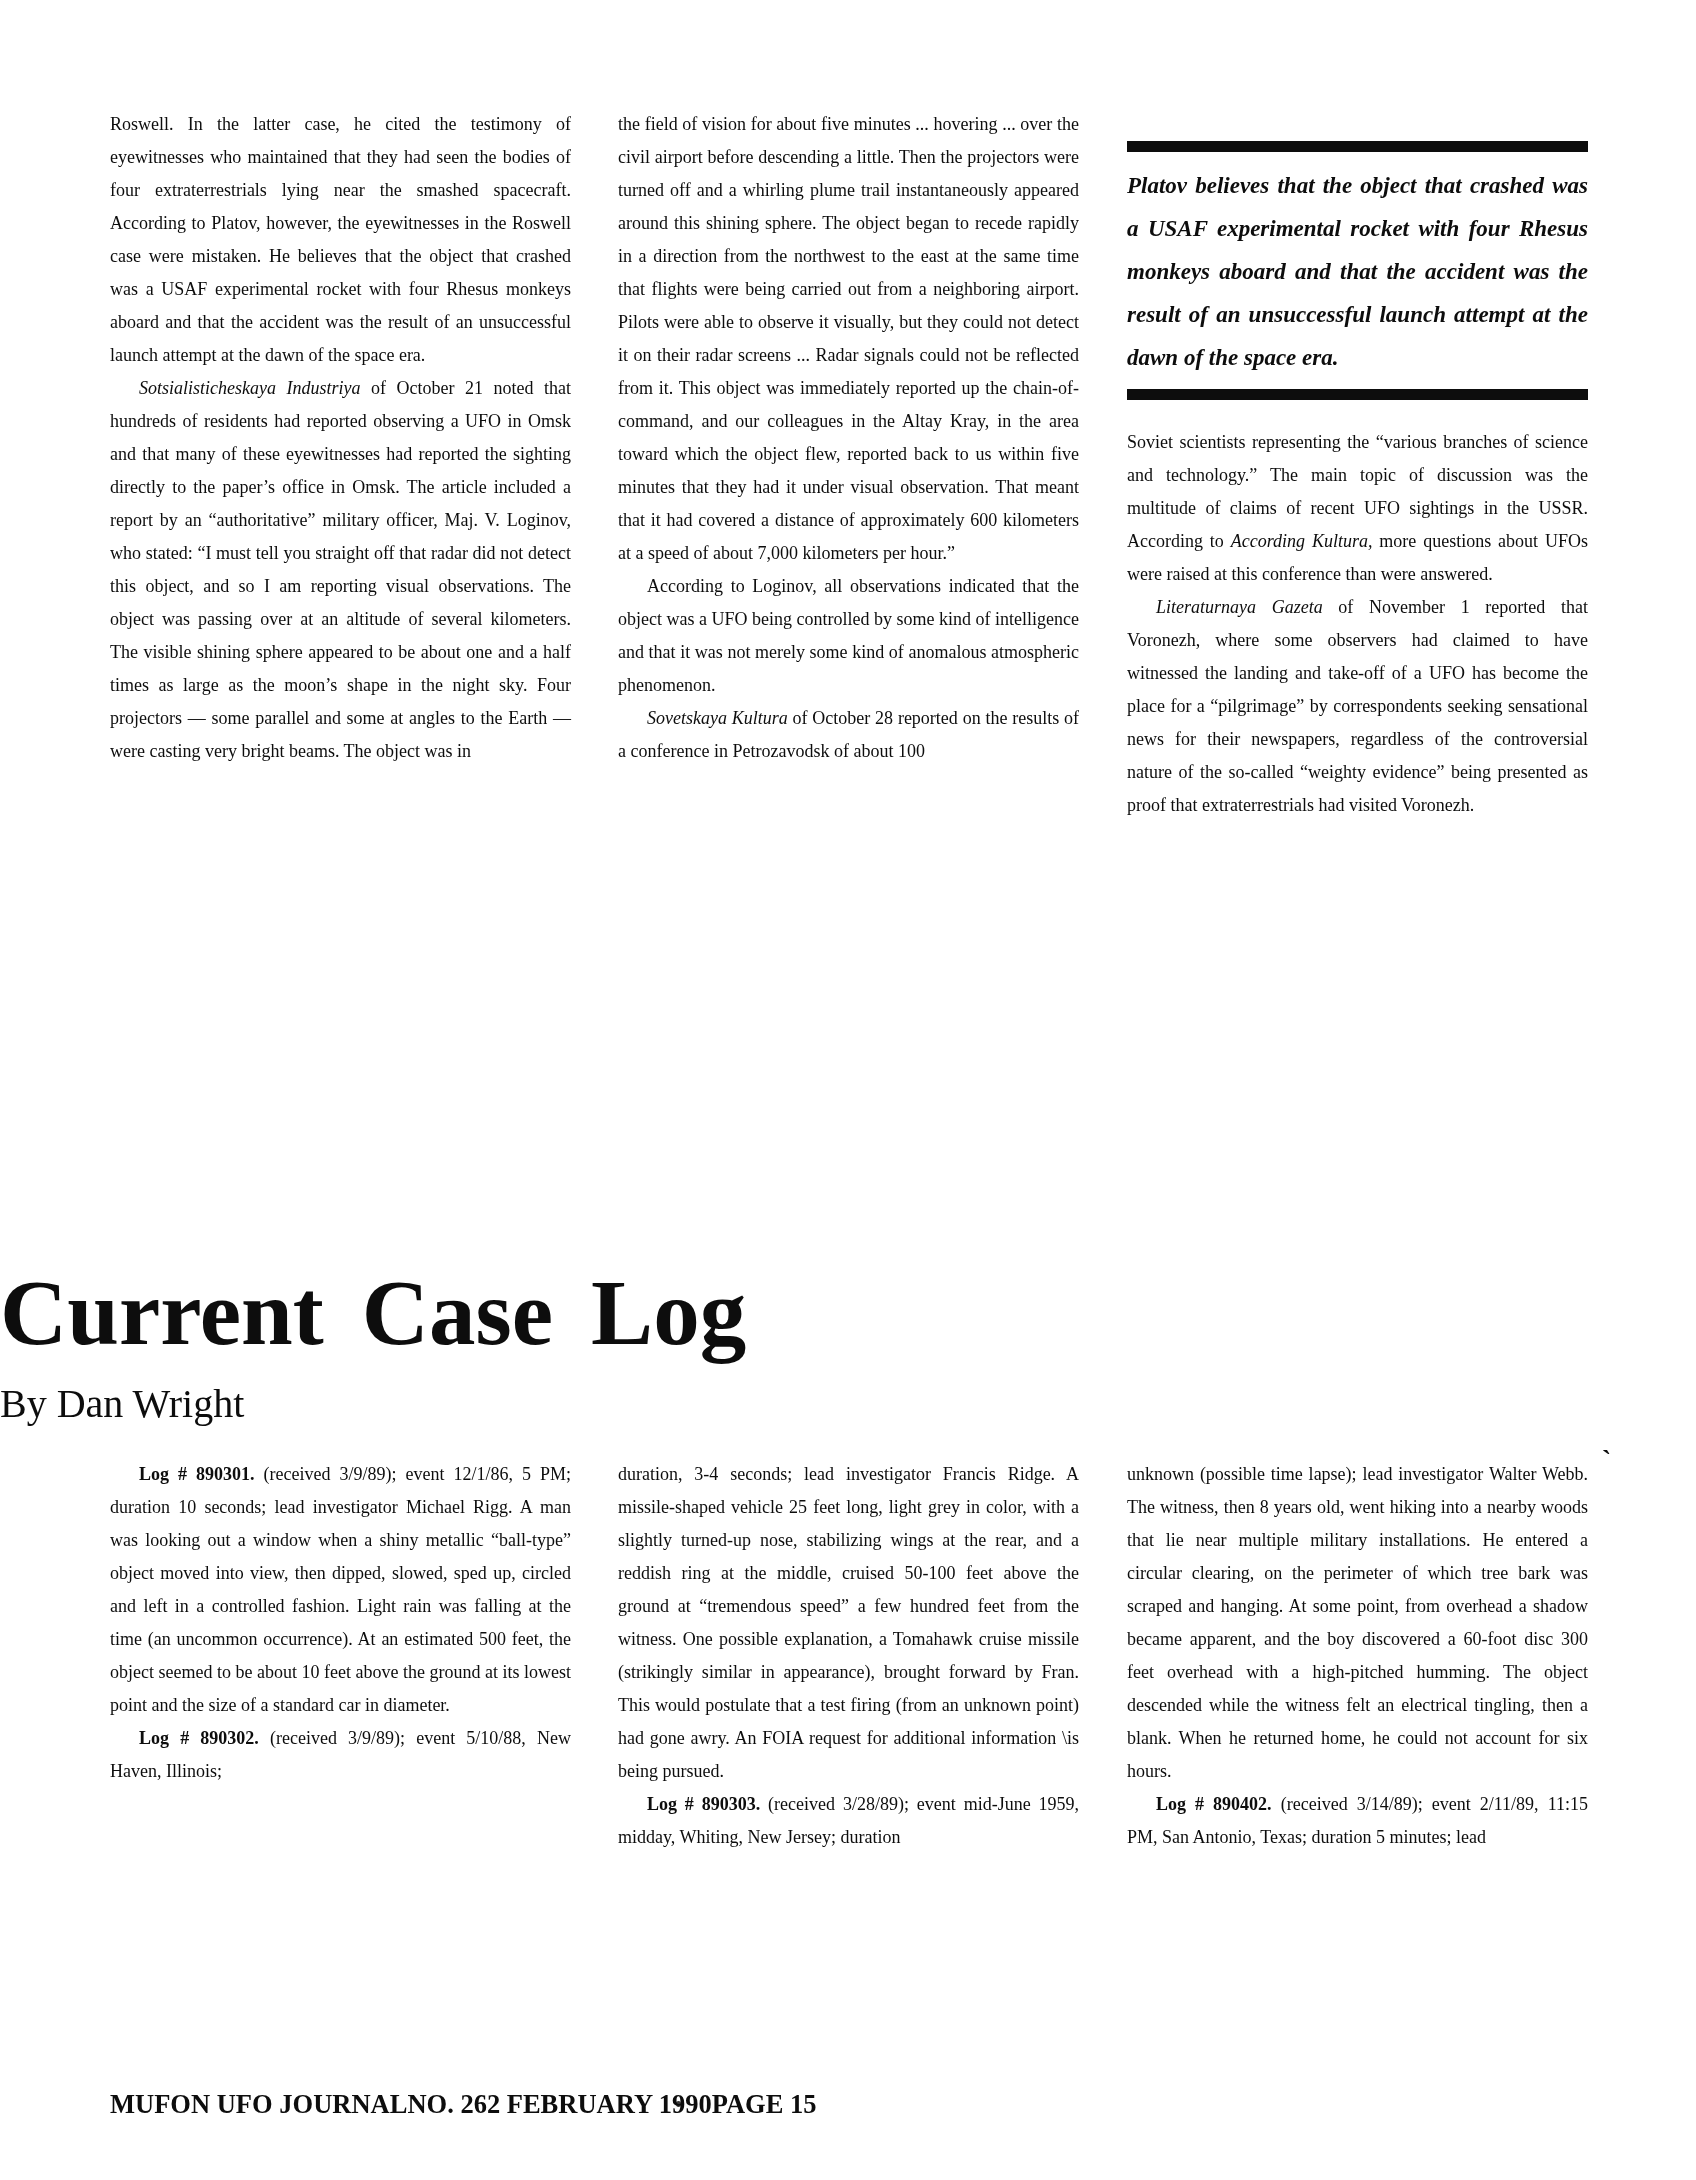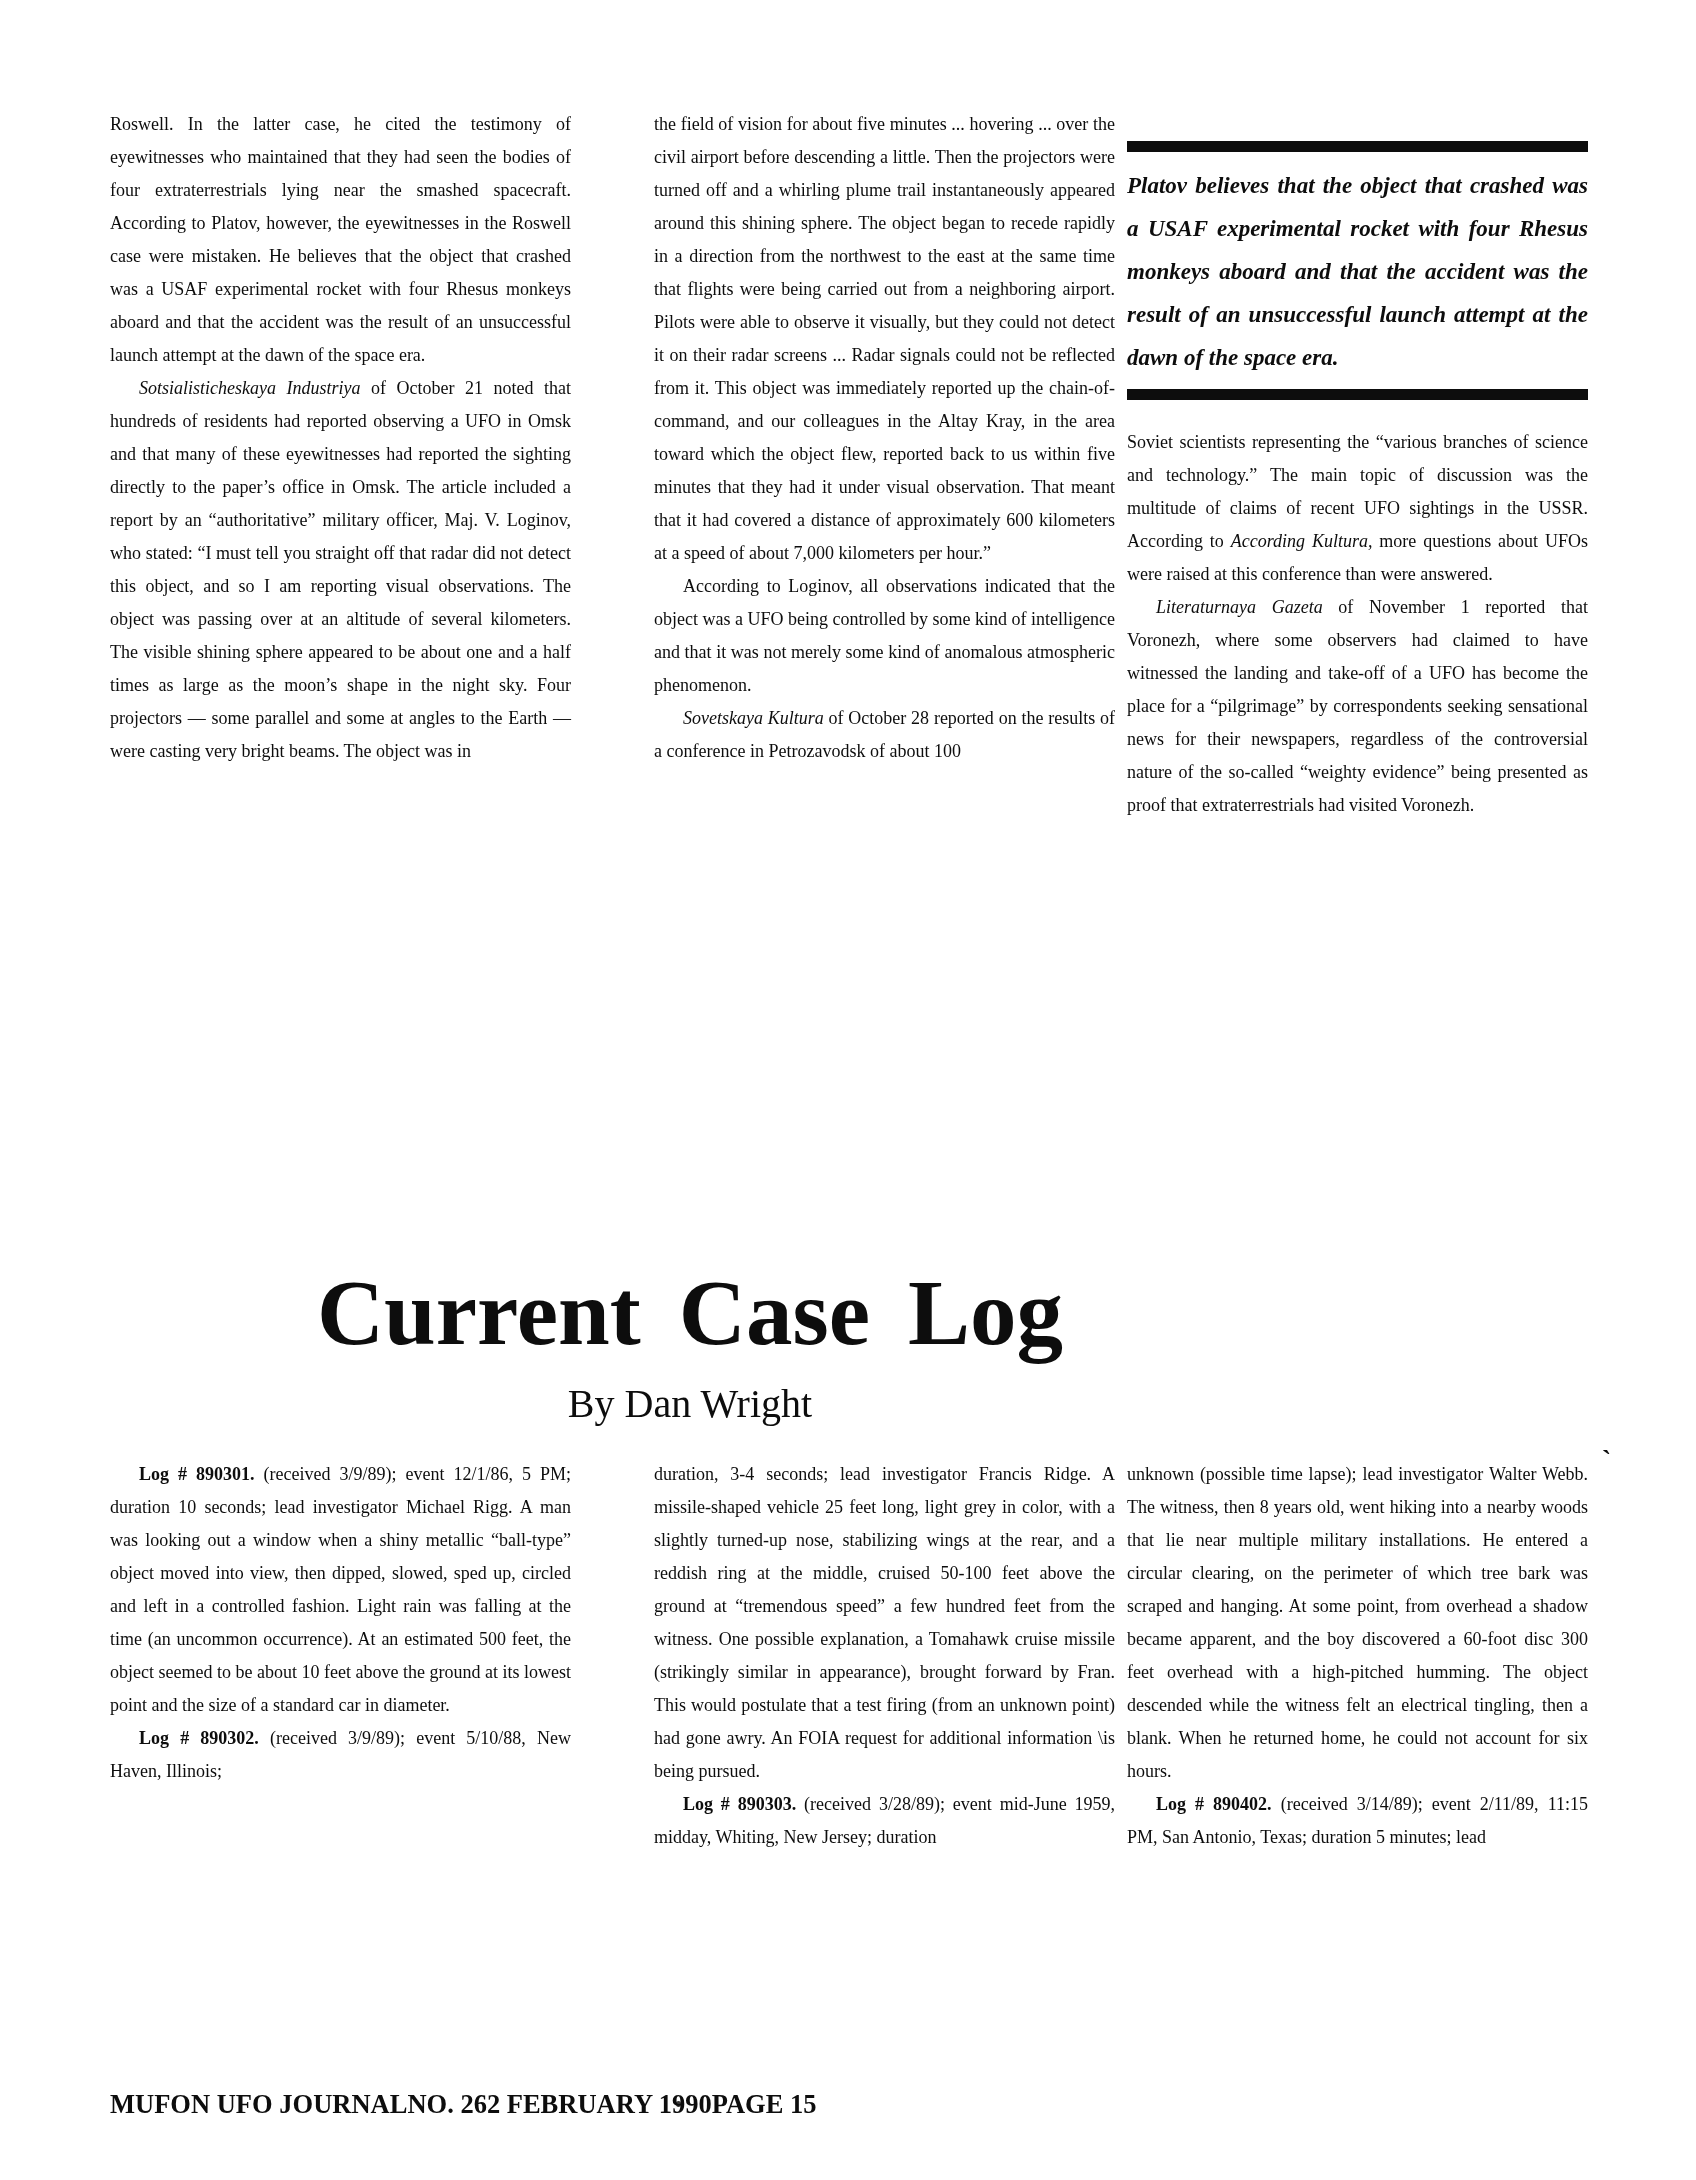--- a/index.html
+++ b/index.html
@@ -6,21 +6,21 @@
   .page{
     position:relative;
     width:1697px;height:2181px;
     background:#ffffff;
     color:#0d0d0d;
     font-family:"Liberation Serif",serif;
     overflow:hidden;
   }
   .col{position:absolute;width:461px;}
   .c1{left:110px}
-  .c2{left:654px}
+  .c2{left:618px}
   .c3{left:1127px}
   .top{top:108px}
   .bot{top:1458px}
   .body{
     font-size:18px;line-height:33px;
     text-align:justify;
     margin:0;
     hyphens:auto;-webkit-hyphens:auto;
   }
   .indent{text-indent:29px;}
@@ -31,21 +31,21 @@
   .rule-top{margin-top:33px;}
   .rule-bottom{margin-top:9.8px;}
   .pq{
     font-weight:bold;font-style:italic;
     font-size:23px;line-height:43px;
     text-align:justify;
     margin:12.7px 0 0 0;
     hyphens:auto;-webkit-hyphens:auto;
   }
   .after-quote{margin-top:25.5px;}
-  .headline-block{position:absolute;top:1266px;left:0;width:1380px;text-align:center;}
+  .headline-block{position:absolute;top:1266px;left:0;width:1380px;text-align:left;}
   .headline{
     font-size:93px;line-height:1.02;
     font-weight:bold;
     word-spacing:0.16em;
     margin:0;
   }
   .byline{font-size:40px;line-height:1.2;margin:19.6px 0 0 0;}
   .footer{
     position:absolute;top:2089px;left:110px;width:1479px;
     display:flex;justify-content:flex-start;align-items:baseline;

